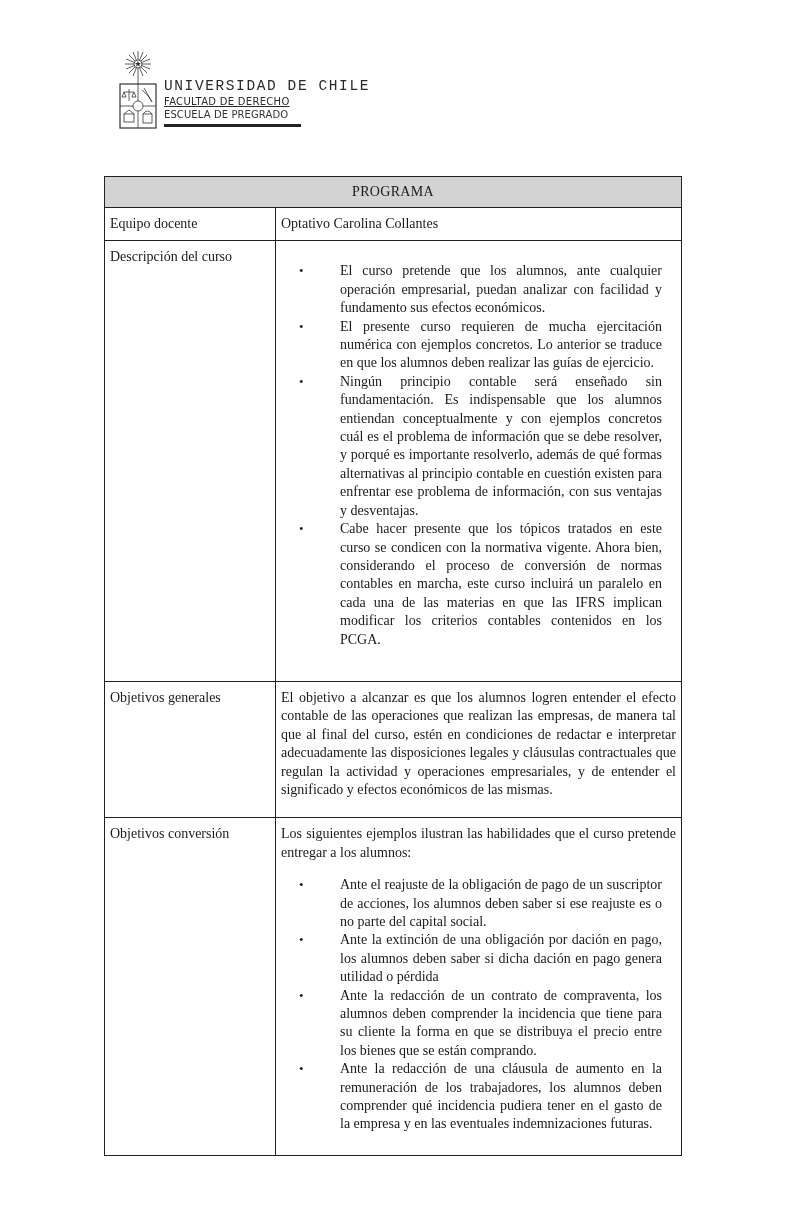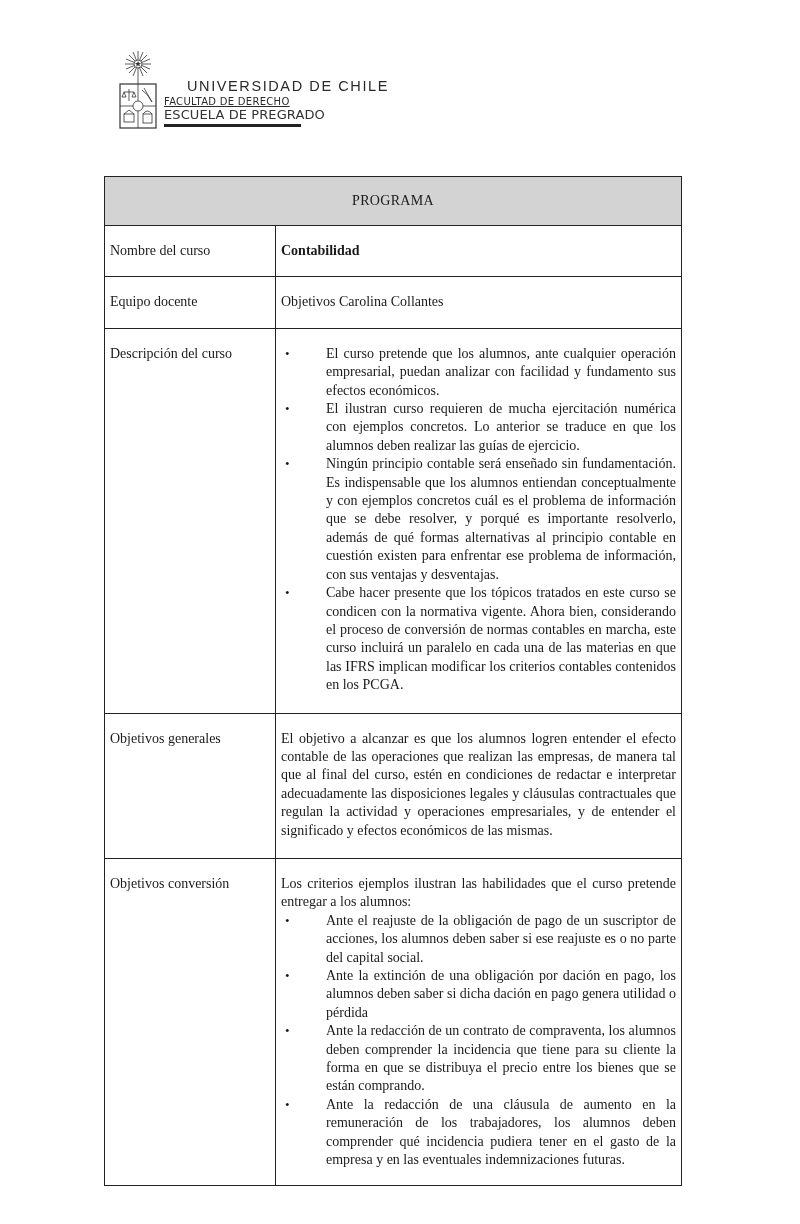--- a/index.html
+++ b/index.html
@@ -7,57 +7,56 @@
     width: 800px; height: 1224px; position: relative; overflow: hidden;
     font-family: "DejaVu Serif", "Liberation Serif", serif;
     color: #1a1a1a;
   }
   .logo {
     position: absolute; left: 118px; top: 48px; width: 230px; height: 86px;
   }
   .crest { position: absolute; left: 0; top: 0; width: 48px; height: 86px; }
   .logo-text { position: absolute; left: 46px; top: 30px; }
   .uni {
-    font-family: Liberation Sans, sans-serif;
+    font-family: Liberation Mono, monospace;
     font-size: 14.5px; letter-spacing: 1.6px; color: #2a2a2a; white-space: nowrap;
     line-height: 16px;
-    margin-left: 23px;
   }
   .fac {
     font-family: "DejaVu Sans", "Liberation Sans", sans-serif;
     font-size: 10px; letter-spacing: 0.3px; color: #2a2a2a; white-space: nowrap;
     line-height: 15px;
     text-decoration: underline;
   }
   .esc {
     font-family: "DejaVu Sans", "Liberation Sans", sans-serif;
-    font-size: 13px; color: #333; white-space: nowrap; line-height: 11px; letter-spacing: 0.1px;
+    font-size: 10px; color: #333; white-space: nowrap; line-height: 11px; letter-spacing: 0.1px;
   }
   .logo-bar {
     position: absolute; left: 46px; top: 76px; width: 137px; height: 3px; background: #222;
   }
 
   table.prog {
     position: absolute; left: 104px; top: 176px; width: 578px;
     border-collapse: collapse; table-layout: fixed;
     font-family: "Liberation Serif", "DejaVu Serif", serif;
     font-size: 14px; line-height: 18.4px;
   }
   table.prog td, table.prog th {
-    border: 1.2px solid #222; padding: 16px 5px; vertical-align: top;
+    border: 1.2px solid #222; padding: 7px 5px; vertical-align: top;
   }
   table.prog th {
     background: #d3d3d3; font-weight: normal; text-align: center; height: 16px; line-height: 16px;
     letter-spacing: 0.3px;
   }
   col.c1 { width: 171px; }
   td.label { }
   td.val { text-align: justify; }
   .bold { font-weight: bold; }
-  ul.bl { margin: 0; padding: 0; list-style: none; }
+  ul.bl { margin: 14px; padding: 0; list-style: none; }
   ul.bl li { position: relative; padding-left: 45px; text-align: justify; }
   ul.bl li::before {
     content: "\2022"; position: absolute; left: 4px; top: 0; font-size: 13px;
   }
   .u { }
   .pad-bottom { padding-bottom: 18px !important; }
 </style>
 </head>
 <body>
 
@@ -107,46 +106,42 @@
 <table class="prog">
   <colgroup>
       <col class="c1">
       <col>
     </colgroup>
   <tbody>
       <tr>
     <th colspan="2">PROGRAMA</th>
   </tr>
   <tr>
-    <td class="label">Nombre del curso</td>
-    <td class="val bold">Contabilidad</td>
-  </tr>
-  <tr>
     <td class="label">Equipo docente</td>
-    <td class="val">Objetivos Carolina Collantes</td>
+    <td class="val">Optativo Carolina Collantes</td>
   </tr>
   <tr>
     <td class="label">Descripción del curso</td>
     <td class="val pad-bottom">
       <ul class="bl">
         <li>El curso pretende que los alumnos, ante cualquier operación empresarial, puedan analizar con facilidad y fundamento sus efectos económicos.</li>
-        <li><span>El ilustran curso requieren de </span><span class="u">mucha ejercitación numérica</span><span> con ejemplos concretos. Lo anterior se traduce en que los alumnos deben realizar las guías de ejercicio.</span></li>
+        <li><span>El presente curso requieren de </span><span class="u">mucha ejercitación numérica</span><span> con ejemplos concretos. Lo anterior se traduce en que los alumnos deben realizar las guías de ejercicio.</span></li>
         <li>Ningún principio contable será enseñado sin fundamentación.  Es indispensable que los alumnos entiendan conceptualmente y con ejemplos concretos cuál es el problema de información que se debe resolver, y porqué es importante resolverlo, además de qué formas alternativas al principio contable en cuestión existen para enfrentar ese problema de información, con sus ventajas y desventajas.</li>
         <li>Cabe hacer presente que los tópicos tratados en este curso se condicen con la normativa vigente. Ahora bien, considerando el proceso de conversión de normas contables en marcha, este curso incluirá un paralelo en cada una de las materias en que las IFRS implican modificar los criterios contables contenidos en los PCGA.</li>
       </ul>
     </td>
   </tr>
   <tr>
     <td class="label">Objetivos generales</td>
     <td class="val pad-bottom">El objetivo a alcanzar es que los alumnos logren entender el efecto contable de las operaciones que realizan las empresas, de manera tal que al final del curso, estén en condiciones de redactar e interpretar adecuadamente las disposiciones legales y cláusulas contractuales que regulan la actividad y operaciones empresariales, y de entender el significado y efectos económicos de las mismas.</td>
   </tr>
   <tr>
     <td class="label">Objetivos conversión</td>
     <td class="val">
-      <div>Los criterios ejemplos ilustran las habilidades que el curso pretende entregar a los alumnos:</div>
+      <div>Los siguientes ejemplos ilustran las habilidades que el curso pretende entregar a los alumnos:</div>
       <ul class="bl">
         <li>Ante el reajuste de la obligación de pago de un suscriptor de acciones, los alumnos deben saber si ese reajuste es o no parte del capital social.</li>
         <li>Ante la extinción de una obligación por dación en pago, los alumnos deben saber si dicha dación en pago genera utilidad o pérdida</li>
         <li>Ante la redacción de un contrato de compraventa, los alumnos deben comprender la incidencia que tiene para su cliente la forma en que se distribuya el precio entre los bienes que se están comprando.</li>
         <li>Ante la redacción de una cláusula de aumento en la remuneración de los trabajadores, los alumnos deben comprender qué incidencia pudiera tener en el gasto de la empresa y en las eventuales indemnizaciones futuras.</li>
       </ul>
     </td>
   </tr>
 </tbody>
   </table>

